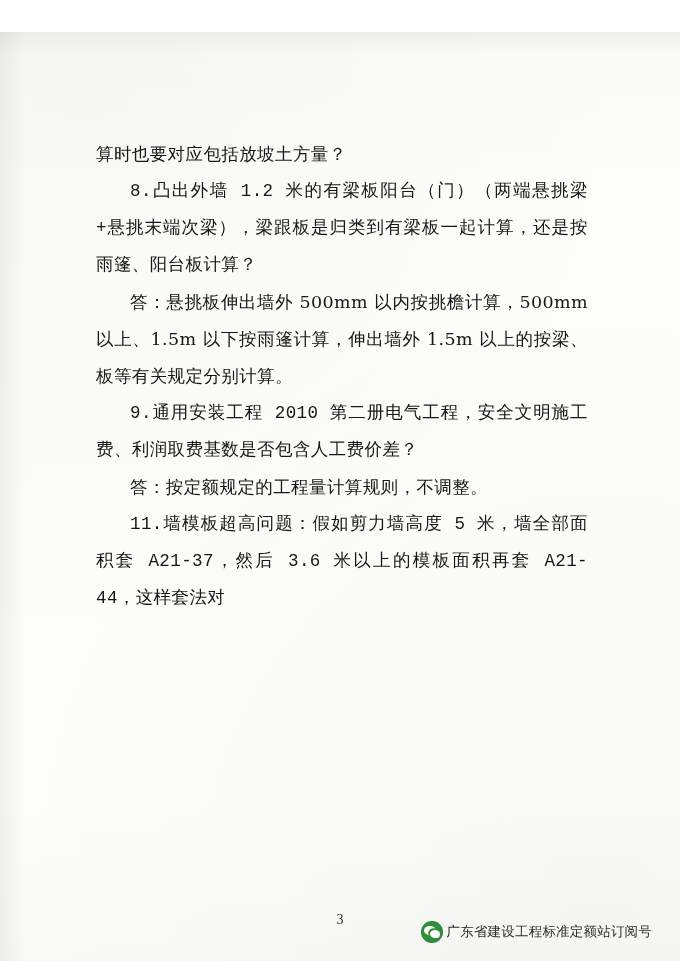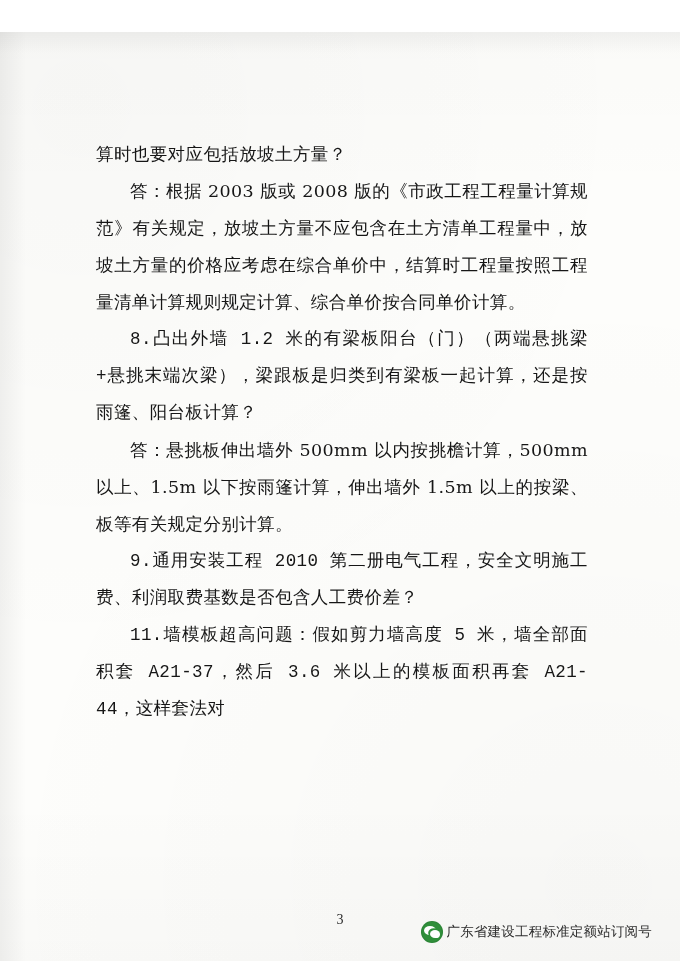--- a/index.html
+++ b/index.html
@@ -124,24 +124,24 @@
 </style>
 </head>
 <body>
 
 <div class="page">
   <div class="edge-shade-top"></div>
   <div class="edge-shade-left"></div>
 
   <div class="content">
     <p class="para">算时也要对应包括放坡土方量？</p>
-    <p class="para answer">答：根据 2003 版或 2008 版的《市政工程工程量计算规范》有关规定，放坡土方量不应包含在土方清单工程量中，放坡土方量的价格应考虑在综合单价中，结算时工程量按照工程量清单计算规则规定计算、综合单价按合同单价计算。</p>
     <p class="para indent">8.凸出外墙 1.2 米的有梁板阳台（门）（两端悬挑梁+悬挑末端次梁），梁跟板是归类到有梁板一起计算，还是按雨篷、阳台板计算？</p>
     <p class="para answer">答：悬挑板伸出墙外 500mm 以内按挑檐计算，500mm 以上、1.5m 以下按雨篷计算，伸出墙外 1.5m 以上的按梁、板等有关规定分别计算。</p>
     <p class="para indent">9.通用安装工程 2010 第二册电气工程，安全文明施工费、利润取费基数是否包含人工费价差？</p>
+    <p class="para answer">答：按定额规定的工程量计算规则，不调整。</p>
     <p class="para indent">11.墙模板超高问题：假如剪力墙高度 5 米，墙全部面积套 A21-37，然后 3.6 米以上的模板面积再套 A21-44，这样套法对</p>
   </div>
 
   <div class="page-number">3</div>
 
   <div class="footer">
     <div class="wechat-badge"></div>
     <div class="footer-text">广东省建设工程标准定额站订阅号</div>
   </div>
 </div>

